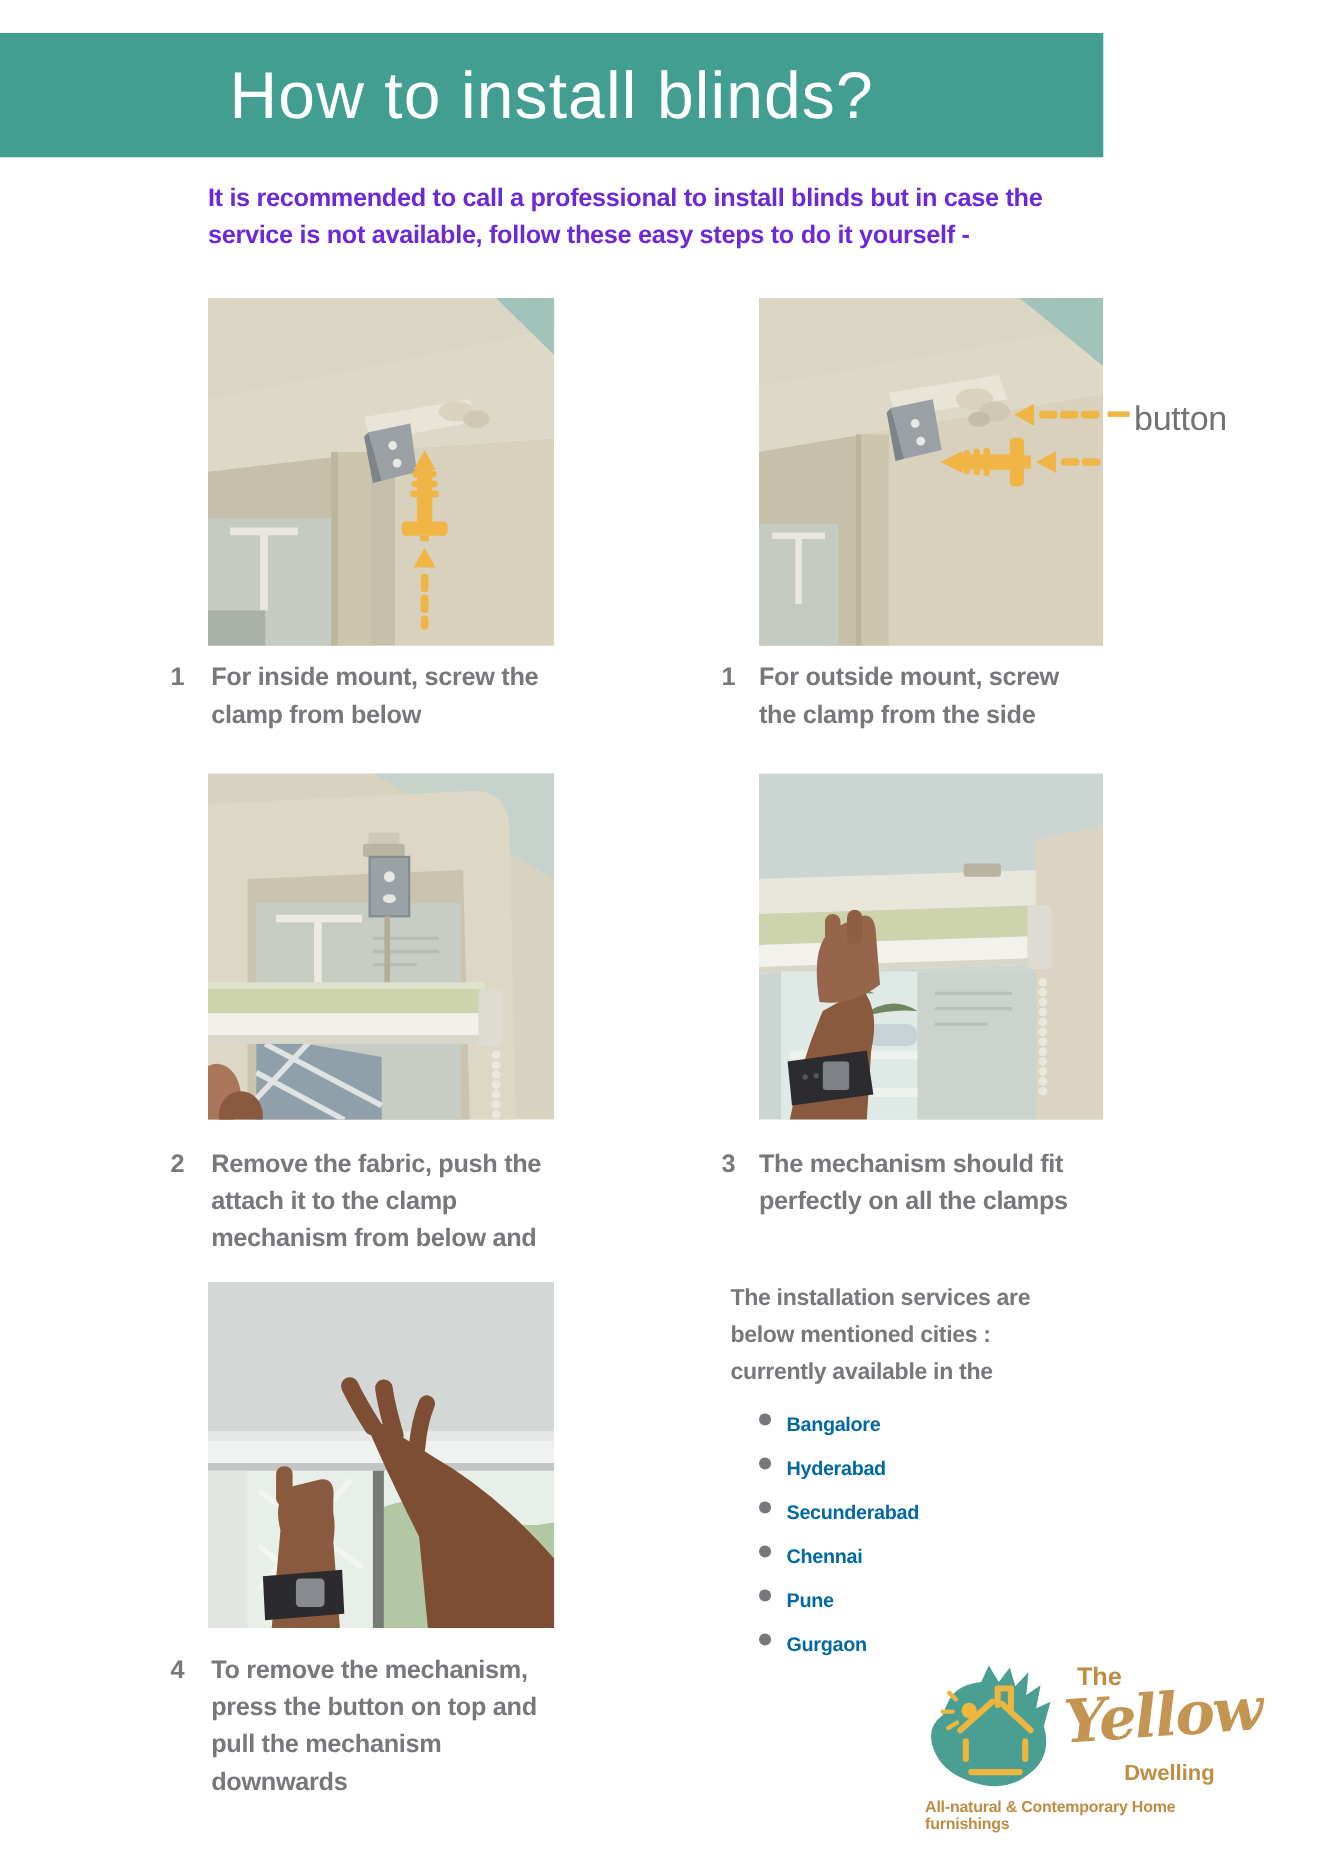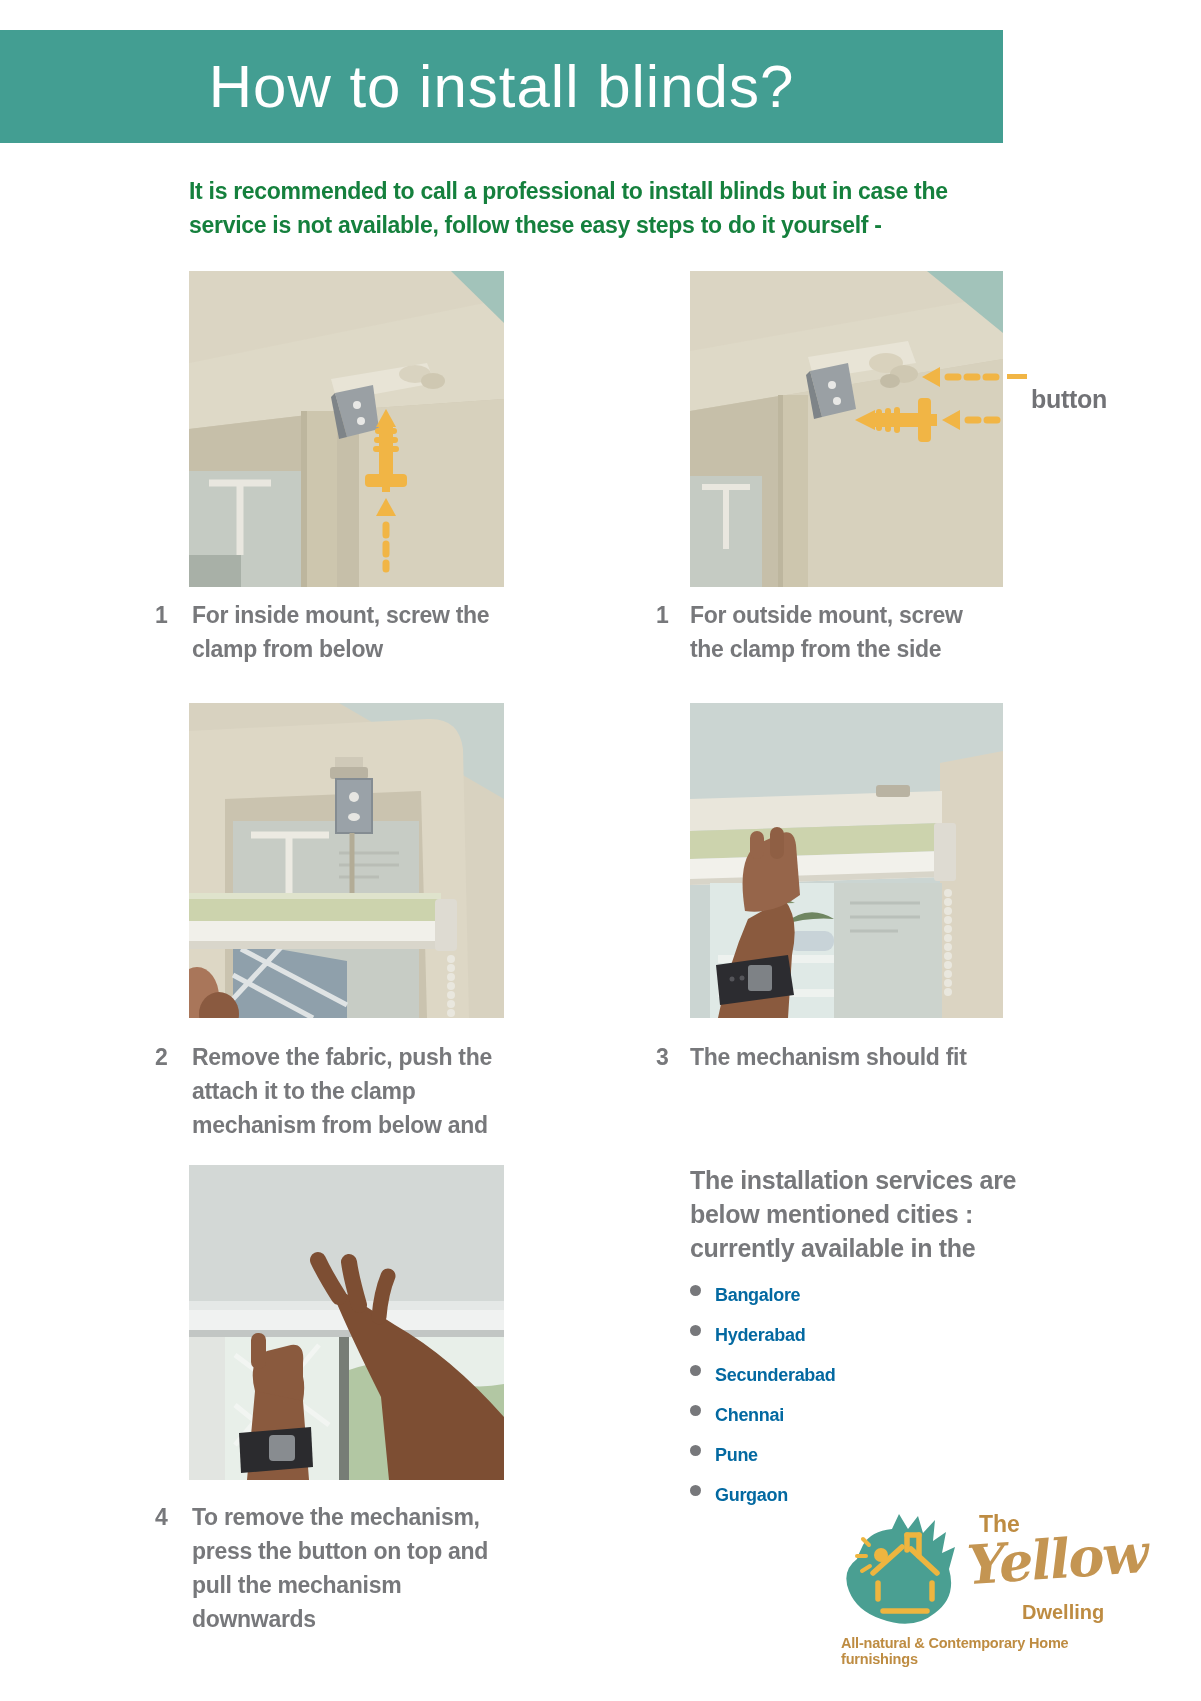--- a/index.html
+++ b/index.html
@@ -11,21 +11,21 @@
   .banner{
     position:absolute;left:0;top:30px;width:1003px;height:113px;
     background:#439e92;display:flex;align-items:center;justify-content:center;
   }
   .banner h1{
     margin:0;color:#ffffff;font-size:60px;font-weight:400;letter-spacing:1px;
   }
   
   .intro{
     position:absolute;left:189px;top:162px;
-    color:#15803d;font-size:23px;font-weight:bold;line-height:34px;letter-spacing:-0.3px;margin-top:12px;
+    color:#6d28d9;font-size:23px;font-weight:bold;line-height:34px;letter-spacing:-0.3px;
   }
   
   .fig{position:absolute;overflow:hidden;}
   .fig svg{display:block;}
   #f1{left:189px;top:271px;width:315px;height:316px;}
   #f2{left:690px;top:271px;width:313px;height:316px;}
   #f3{left:189px;top:703px;width:315px;height:315px;}
   #f4{left:690px;top:703px;width:313px;height:315px;}
   #f5{left:189px;top:1165px;width:315px;height:315px;}
   
@@ -39,27 +39,27 @@
   #c2{left:656px;top:598px;}
   #c3{left:155px;top:1040px;}
   #c4{left:656px;top:1040px;}
   #c5{left:155px;top:1500px;}
   
   .btn-dash{
     position:absolute;left:1007px;top:374px;width:20px;height:0;
     border-top:5px dashed #f1b545;
   }
   .btn-label{
-    position:absolute;left:1031px;top:385px;
-    color:#717276;font-size:25px;font-weight:bold;letter-spacing:-0.3px;
+    position:absolute;left:1031px;top:363px;
+    color:#717276;font-size:31px;font-weight:normal;letter-spacing:-0.3px;
   }
   
   .svc-head{
-    position:absolute;left:690px;top:1163px;
-    color:#77787b;font-size:25px;font-weight:bold;line-height:34px;letter-spacing:-0.3px;
+    position:absolute;left:664px;top:1163px;
+    color:#77787b;font-size:21px;font-weight:bold;line-height:34px;letter-spacing:-0.3px;
   }
   .cities{
     position:absolute;left:690px;top:1285px;margin:0;padding:0;list-style:none;
   }
   .cities li{
     display:flex;align-items:flex-start;height:40px;
     color:#0369a1;font-size:18px;font-weight:bold;letter-spacing:-0.3px;
   }
   .cities .dot{
     width:11px;height:11px;border-radius:50%;background:#77787b;margin-right:14px;flex:none;
@@ -325,20 +325,21 @@
       <div>Remove the fabric, push the</div>
       <div>attach it to the clamp</div>
       <div>mechanism from below and</div>
     </span>
   </div>
 
   <div class="cap cap-r" id="c4">
     <span class="num">3</span>
     <span class="txt">
       <div>The mechanism should fit</div>
+      <div>perfectly on all the clamps</div>
     </span>
   </div>
 
   <div class="cap" id="c5">
     <span class="num">4</span>
     <span class="txt">
       <div>To remove the mechanism,</div>
       <div>press the button on top and</div>
       <div>pull the mechanism</div>
       <div>downwards</div>

